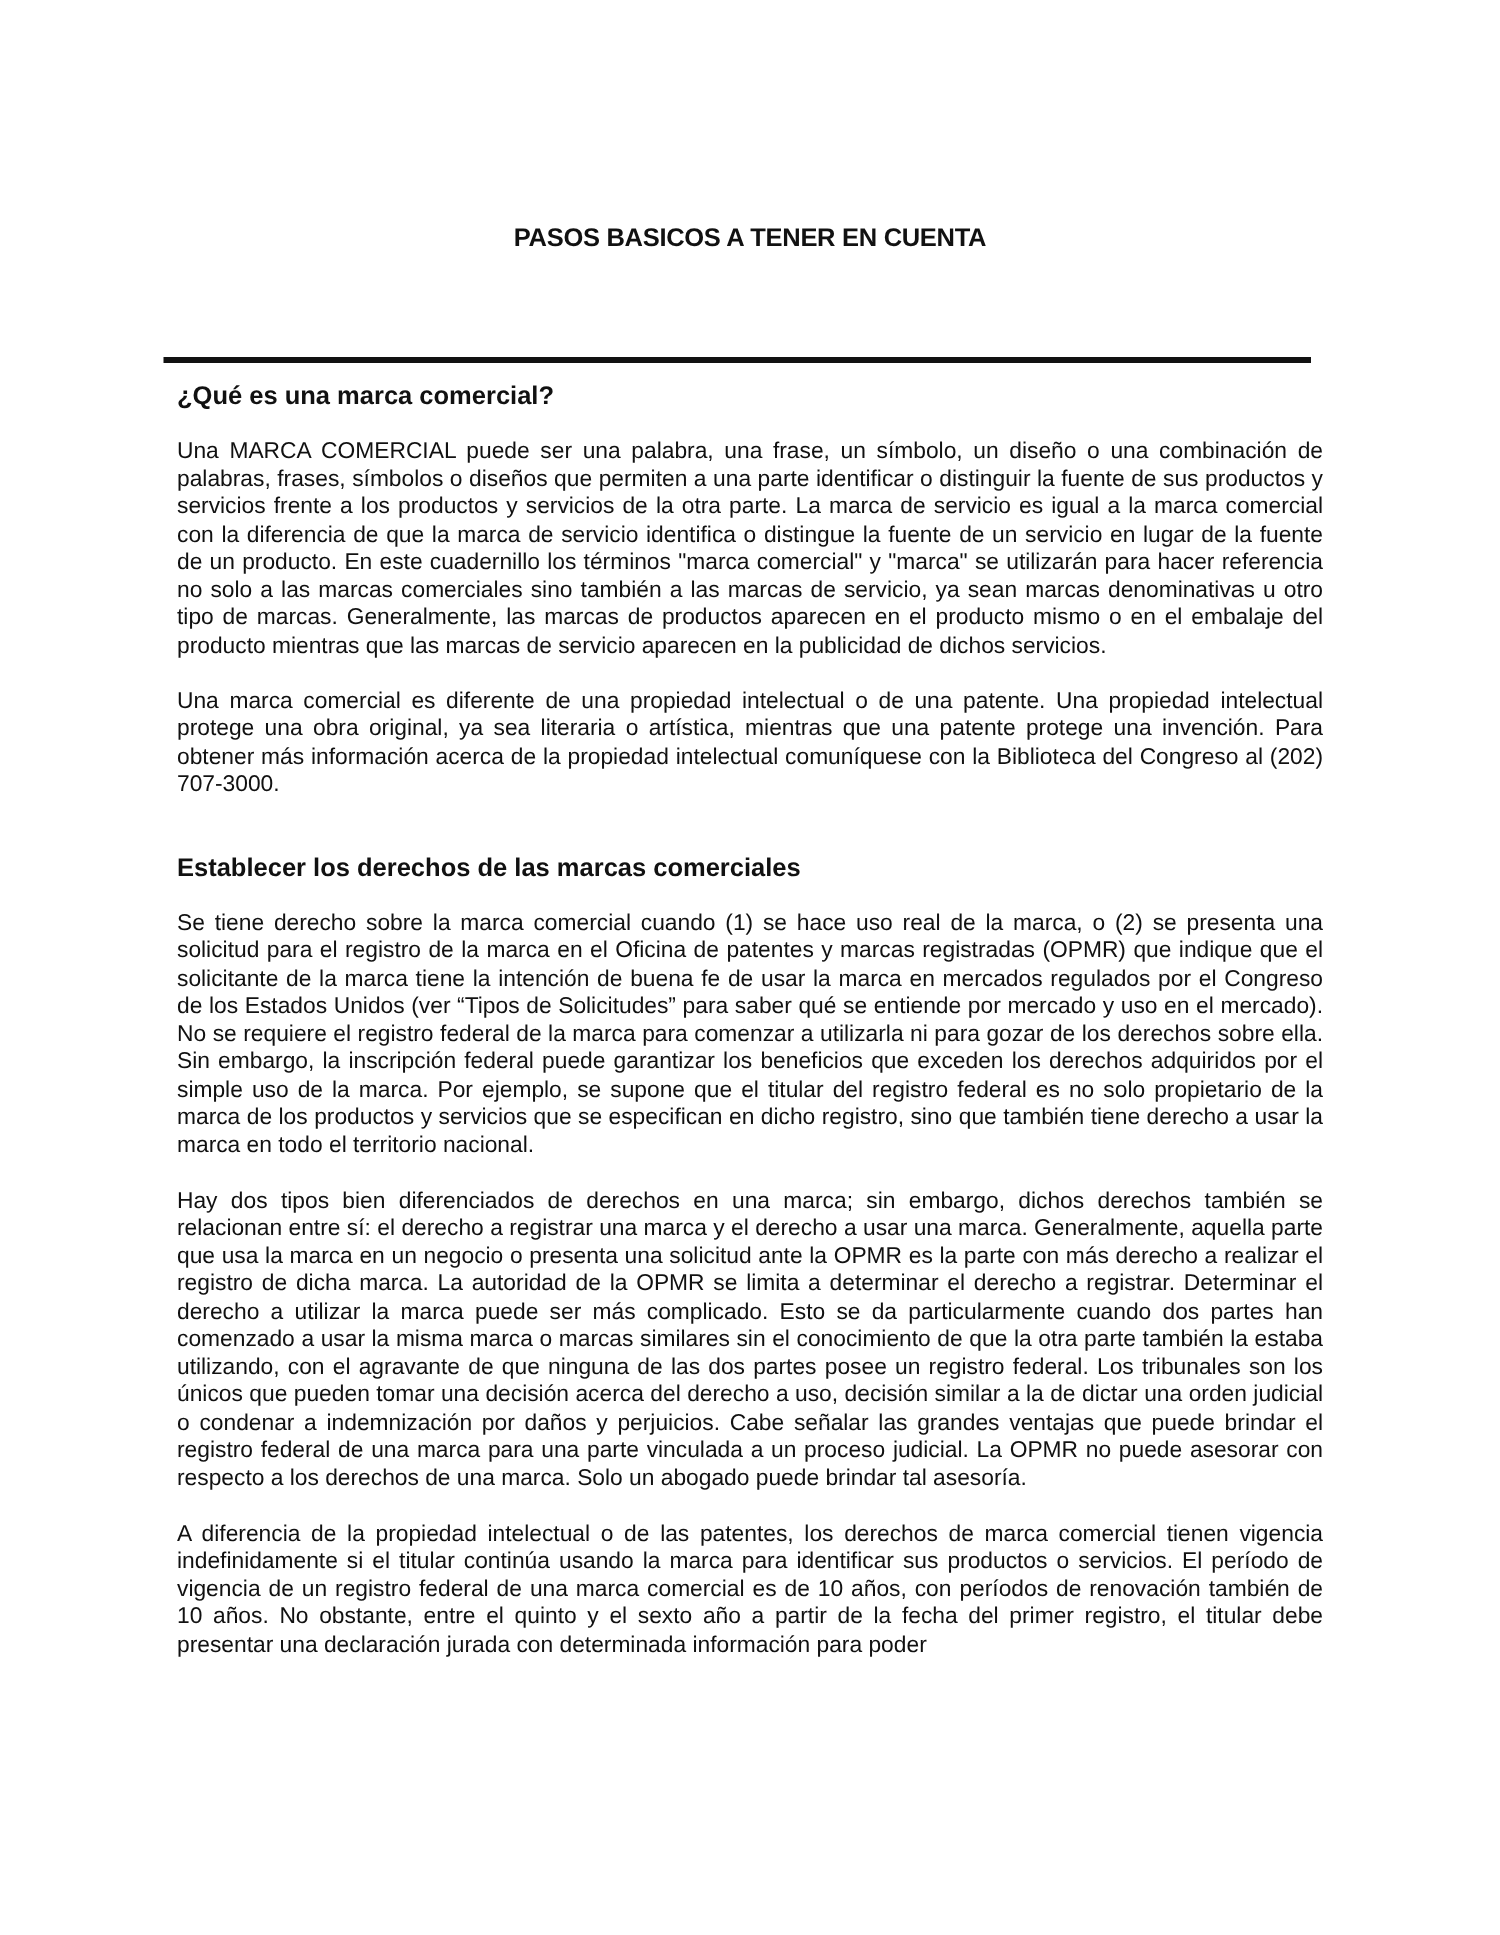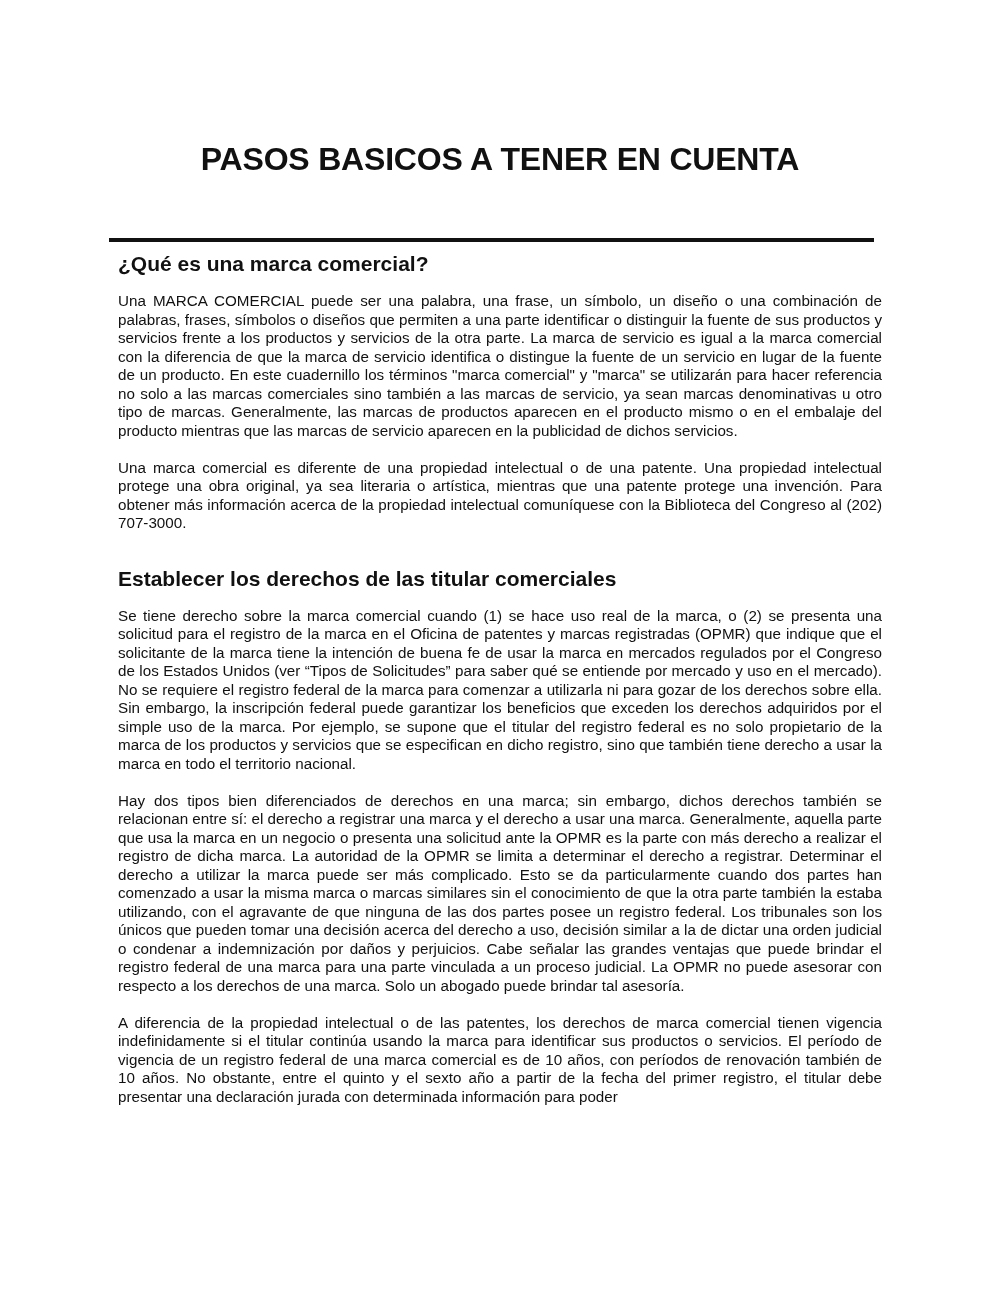--- a/index.html
+++ b/index.html
@@ -22,21 +22,21 @@
       width: 1000px;
       height: 1290px;
     }
     .title {
       position: absolute;
       left: 0;
       top: 144px;
       width: 1000px;
       text-align: center;
       font-weight: bold;
-      font-size: 32px;
+      font-size: 17px;
       line-height: 30px;
       letter-spacing: -0.2px;
       color: #111;
       margin: 0;
     }
     .title span { display: block; }
     .rule {
       position: absolute;
       left: 109px;
       top: 238px;
@@ -49,21 +49,21 @@
     .content {
       position: absolute;
       left: 118px;
       top: 255px;
       width: 764px;
       font-size: 15.2px;
       line-height: 18.5px;
     }
     .heading {
       font-weight: bold;
-      font-size: 21px;
+      font-size: 17px;
       line-height: 18.5px;
       margin: 0;
     }
     p.para {
       margin: 0;
       text-align: justify;
     }
     .gap1 { height: 18.5px; }
     .gap2 { height: 37px; }
   </style>
@@ -84,21 +84,21 @@
       <h2 class="heading">¿Qué es una marca comercial?</h2>
       <div class="gap1"></div>
       <p class="para">Una MARCA COMERCIAL puede ser una palabra, una frase, un símbolo, un diseño o una combinación de palabras, frases, símbolos o diseños que permiten a una parte identificar o distinguir la fuente de sus productos y servicios frente a los productos y servicios de la otra parte. La marca de servicio es igual a la marca comercial con la diferencia de que la marca de servicio identifica o distingue la fuente de un servicio en lugar de la fuente de un producto. En este cuadernillo los términos "marca comercial" y "marca" se utilizarán para hacer referencia no solo a las marcas comerciales sino también a las marcas de servicio, ya sean marcas denominativas u otro tipo de marcas. Generalmente, las marcas de productos aparecen en el producto mismo o en el embalaje del producto mientras que las marcas de servicio aparecen en la publicidad de dichos servicios.</p>
       <div class="gap1"></div>
       <p class="para">Una marca comercial es diferente de una propiedad intelectual o de una patente. Una propiedad intelectual protege una obra original, ya sea literaria o artística, mientras que una patente protege una invención. Para obtener más información acerca de la propiedad intelectual comuníquese con la Biblioteca del Congreso al (202) 707-3000.</p>
     </section>
 
     <div class="gap2"></div>
 
     <section>
-      <h2 class="heading">Establecer los derechos de las titular comerciales</h2>
+      <h2 class="heading">Establecer los derechos de las marcas comerciales</h2>
       <div class="gap1"></div>
       <p class="para">Se tiene derecho sobre la marca comercial cuando (1) se hace uso real de la marca, o (2) se presenta una solicitud para el registro de la marca en el Oficina de patentes y marcas registradas (OPMR) que indique que el solicitante de la marca tiene la intención de buena fe de usar la marca en mercados regulados por el Congreso de los Estados Unidos (ver “Tipos de Solicitudes” para saber qué se entiende por mercado y uso en el mercado). No se requiere el registro federal de la marca para comenzar a utilizarla ni para gozar de los derechos sobre ella. Sin embargo, la inscripción federal puede garantizar los beneficios que exceden los derechos adquiridos por el simple uso de la marca. Por ejemplo, se supone que el titular del registro federal es no solo propietario de la marca de los productos y servicios que se especifican en dicho registro, sino que también tiene derecho a usar la marca en todo el territorio nacional.</p>
       <div class="gap1"></div>
       <p class="para">Hay dos tipos bien diferenciados de derechos en una marca; sin embargo, dichos derechos también se relacionan entre sí: el derecho a registrar una marca y el derecho a usar una marca. Generalmente, aquella parte que usa la marca en un negocio o presenta una solicitud ante la OPMR es la parte con más derecho a realizar el registro de dicha marca. La autoridad de la OPMR se limita a determinar el derecho a registrar. Determinar el derecho a utilizar la marca puede ser más complicado. Esto se da particularmente cuando dos partes han comenzado a usar la misma marca o marcas similares sin el conocimiento de que la otra parte también la estaba utilizando, con el agravante de que ninguna de las dos partes posee un registro federal. Los tribunales son los únicos que pueden tomar una decisión acerca del derecho a uso, decisión similar a la de dictar una orden judicial o condenar a indemnización por daños y perjuicios. Cabe señalar las grandes ventajas que puede brindar el registro federal de una marca para una parte vinculada a un proceso judicial. La OPMR no puede asesorar con respecto a los derechos de una marca. Solo un abogado puede brindar tal asesoría.</p>
       <div class="gap1"></div>
       <p class="para">A diferencia de la propiedad intelectual o de las patentes, los derechos de marca comercial tienen vigencia indefinidamente si el titular continúa usando la marca para identificar sus productos o servicios. El período de vigencia de un registro federal de una marca comercial es de 10 años, con períodos de renovación también de 10 años. No obstante, entre el quinto y el sexto año a partir de la fecha del primer registro, el titular debe presentar una declaración jurada con determinada información para poder</p>
     </section>
 
   </div>
 </div>

